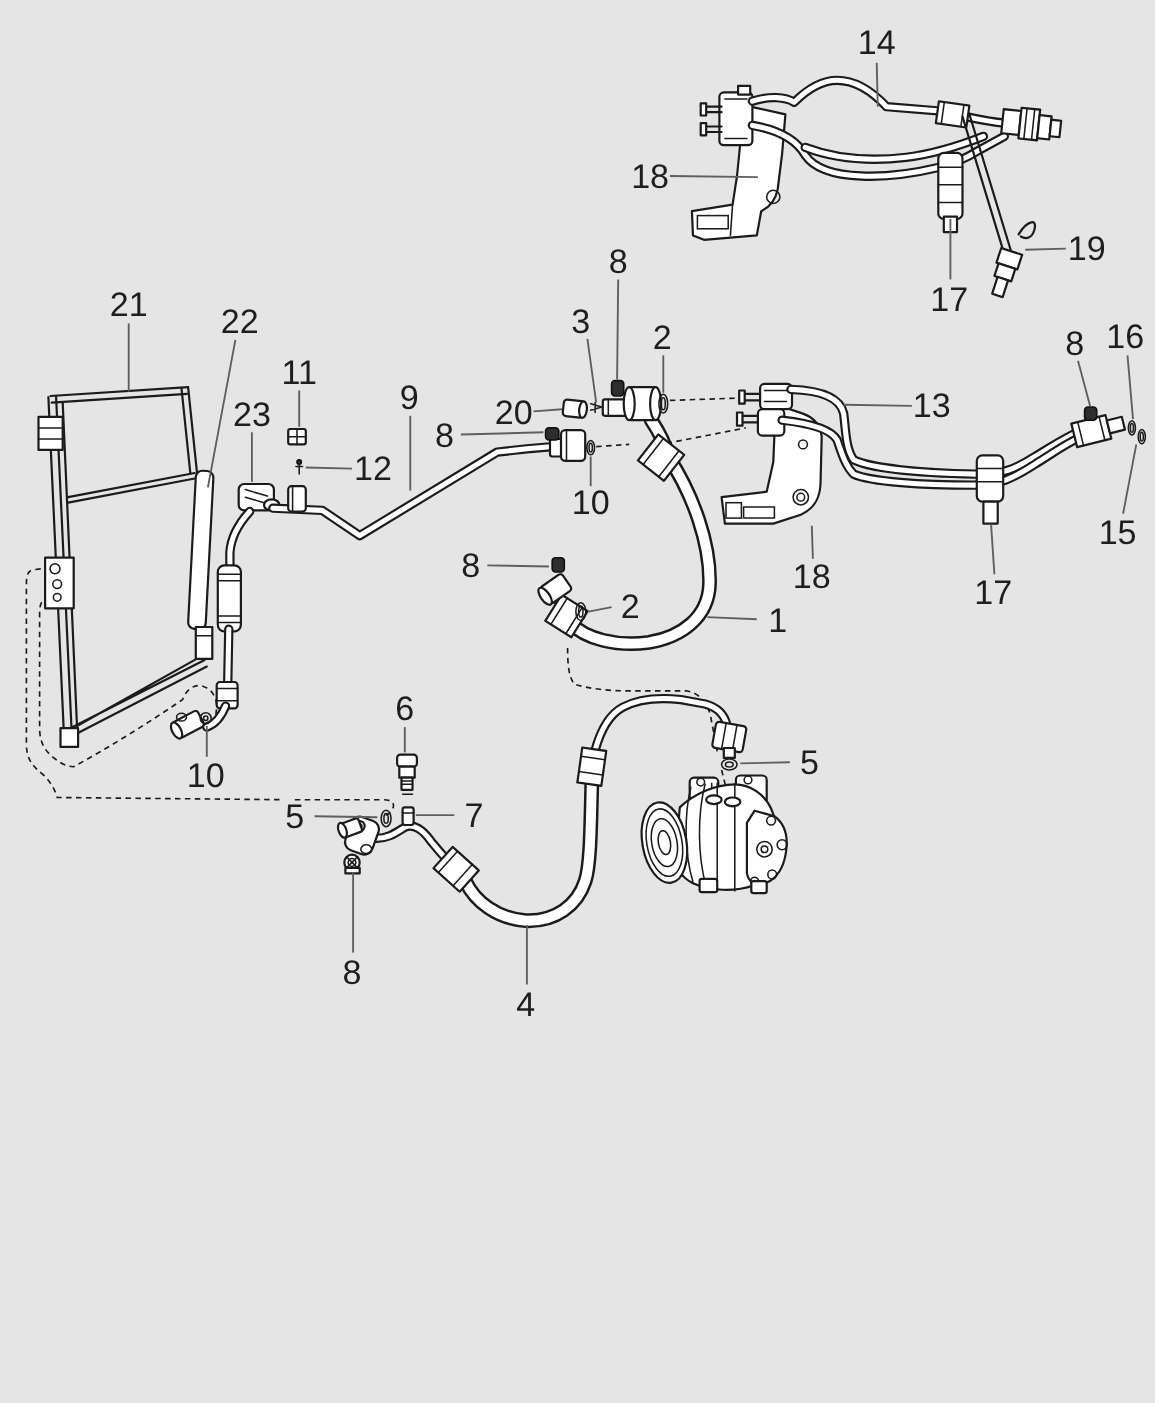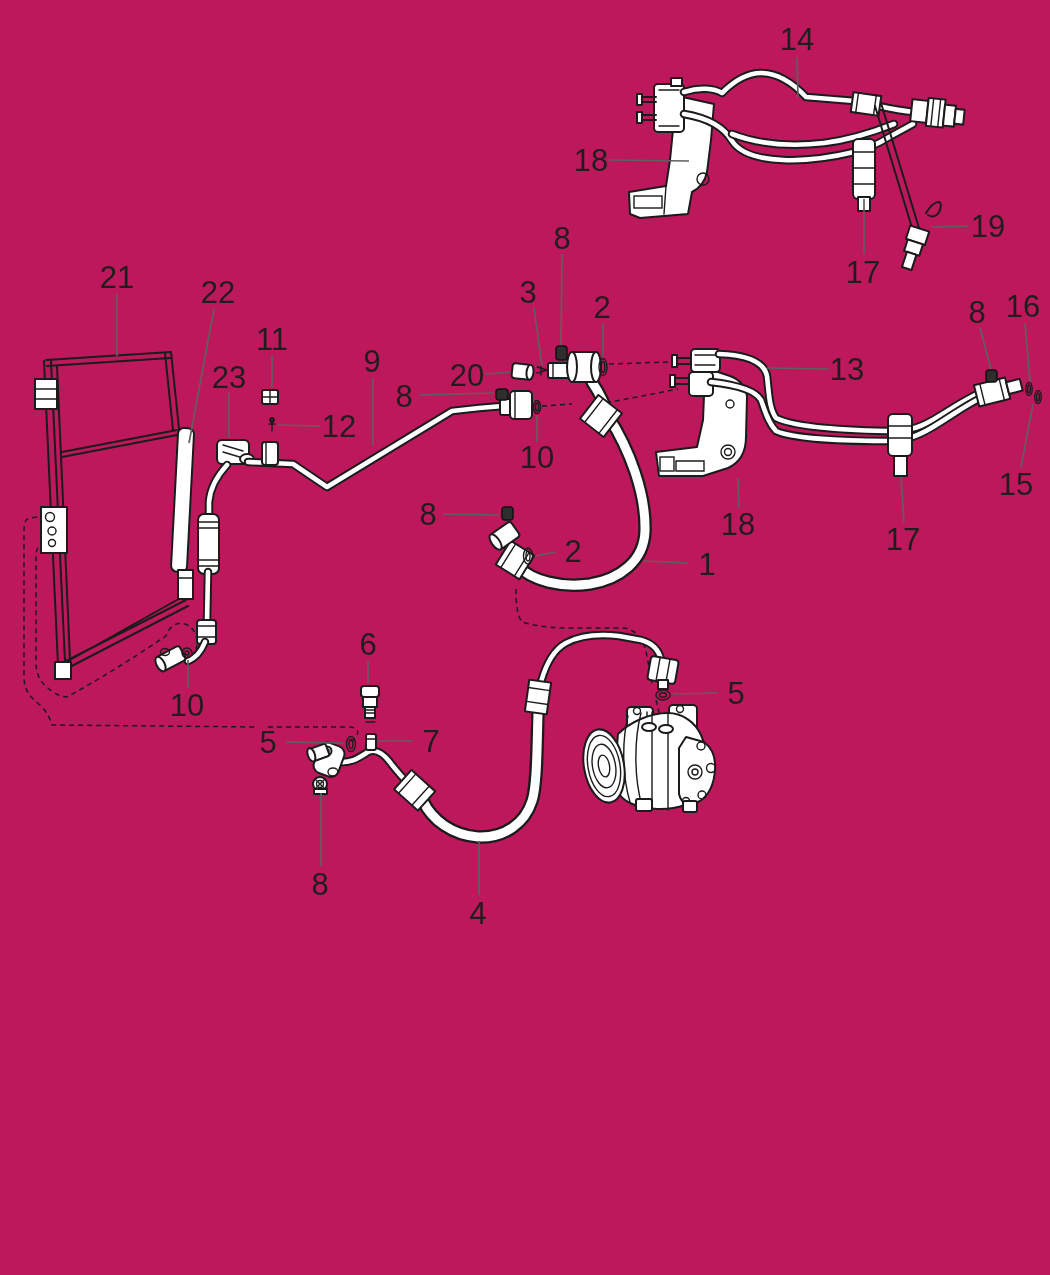--- a/index.html
+++ b/index.html
@@ -1,16 +1,16 @@
 <!DOCTYPE html>
 <html><head>
 <meta charset="utf-8">
 <style>
   html,body{margin:0;padding:0;background:#ffffff;}
-  .stage{position:relative;width:1050px;height:1275px;background:#be185d;overflow:hidden;
+  .stage{position:relative;width:1050px;height:1275px;background:#e5e5e5;overflow:hidden;
          font-family:"Liberation Sans", sans-serif;}
   svg{position:absolute;left:0;top:0;}
   .thin{fill:none;stroke:#1b1b1b;stroke-width:2;stroke-linecap:round;stroke-linejoin:round;}
   .thin15{fill:none;stroke:#1b1b1b;stroke-width:1.4;stroke-linecap:round;}
   .fill-w{fill:#ffffff;stroke:#1b1b1b;stroke-width:2;stroke-linejoin:round;}
   .dark{fill:#2e2e2e;stroke:#111;stroke-width:1.5;}
   .tube{fill:none;stroke:#1b1b1b;stroke-width:8.5;stroke-linecap:round;stroke-linejoin:round;}
   .hose{stroke-width:13.5;}
   .tube-core{fill:none;stroke:#ffffff;stroke-width:4.6;stroke-linecap:round;stroke-linejoin:round;}
   .hose-core{fill:none;stroke:#ffffff;stroke-width:9;stroke-linecap:round;stroke-linejoin:round;}

